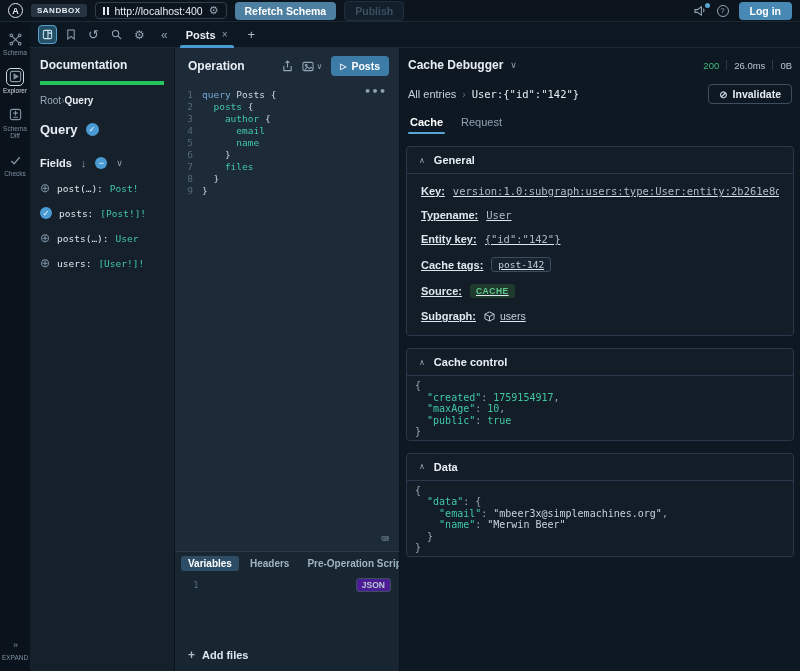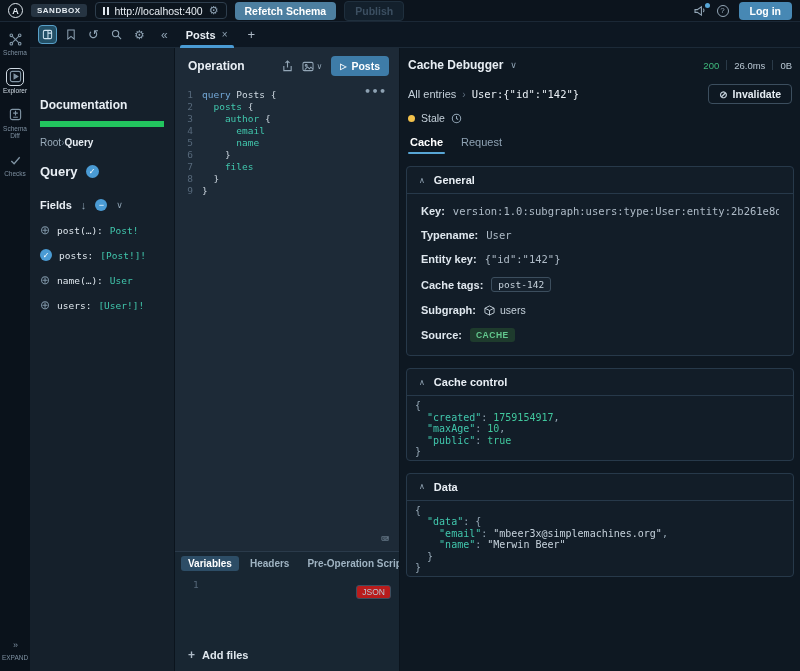--- a/index.html
+++ b/index.html
@@ -44,21 +44,21 @@
   .op-tab { position:relative; height:26px; display:flex; align-items:center; gap:6px; padding:0 8px; cursor:pointer; }
   .op-tab .t { font-size:11px; font-weight:600; color:#e8eef4; }
   .op-tab .x { color:#8ea2b3; font-size:10px; }
   .op-tab .under { position:absolute; left:2px; right:2px; bottom:0; height:3px; background:#4a9bd4; border-radius:2px 2px 0 0; }
   .new-tab { color:#aebbc7; font-size:13px; padding:0 8px; cursor:pointer; }
 
   .content { flex:1; display:flex; min-height:0; }
 
   
   .docs { width:145px; background:#15202b; border-right:1px solid #0b141d; padding:10px 10px 0 10px; flex-shrink:0; }
-  .docs-title { font-size:12px; font-weight:bold; color:#e8eef4; padding-bottom:9px; border-bottom:6px solid #22c55e;margin-top:40px; }
+  .docs-title { font-size:12px; font-weight:bold; color:#e8eef4; padding-bottom:9px; border-bottom:4px solid #22c55e; }
   .docs-bc { margin-top:10px; font-size:10px; display:flex; align-items:flex-start; }
   .docs-bc .root { color:#9aacbb; cursor:pointer; }
   .docs-bc .sep { color:#5f7080; }
   .docs-bc .cur { color:#e8eef4; font-weight:600; }
   .type-head { margin-top:16px; display:flex; align-items:center; gap:8px; }
   .type-head .t { font-size:13px; font-weight:bold; color:#e8eef4; }
   .chk-circle { width:13px; height:13px; border-radius:50%; background:#4a9bd4; color:#fff; font-size:8px; display:flex; align-items:center; justify-content:center; }
   .fields-head { margin-top:20px; display:flex; align-items:center; gap:9px; }
   .fields-head .t { font-size:11px; font-weight:bold; color:#e8eef4; }
   .fields-head .arr { color:#8ea2b3; font-size:11px; }
@@ -86,21 +86,21 @@
   .tk-plain { color:#cfd9e2; }
   .tk-field { color:#41c7ad; }
   .dots-menu { position:absolute; top:2px; right:12px; color:#8ea2b3; font-weight:bold; letter-spacing:1px; font-size:11px; cursor:pointer; }
   .kbd-icon { position:absolute; bottom:6px; right:10px; color:#8195a5; font-size:13px; cursor:pointer; }
   .op-footer { border-top:1px solid #2a3a4a; background:#182632; flex-shrink:0; display:flex; flex-direction:column; height:120px; }
   .ftabs { display:flex; align-items:center; gap:4px; padding:4px 6px; white-space:nowrap; overflow:hidden; }
   .ftab { font-size:10px; font-weight:600; color:#9fb3c2; padding:2px 7px; border-radius:3px; cursor:pointer; flex-shrink:0; }
   .ftab.active { background:#2d4d66; color:#fff; }
   .var-editor { position:relative; flex:1; }
   .var-editor .ln { position:absolute; left:18px; top:4px; font-family:"DejaVu Sans Mono", monospace; font-size:9.5px; color:#56687a; }
-  .json-chip { position:absolute; right:8px; top:10px; border:1px solid #3c4e5e; border-radius:3px; padding:1px 5px; font-size:8.5px; font-weight:normal; color:#b9c7d3; background:#b91c1c; }
+  .json-chip { position:absolute; right:8px; top:3px; border:1px solid #3c4e5e; border-radius:3px; padding:1px 5px; font-size:8.5px; font-weight:bold; color:#b9c7d3; background:#4c1d95; }
   .add-files { display:flex; align-items:center; gap:7px; padding:9px 13px; font-size:11px; font-weight:600; color:#dfe7ee; cursor:pointer; }
   .add-files .plus { font-size:12px; color:#aebbc7; }
 
   
   .cache { flex:1; background:#0e1822; padding:10px 6px 11px 6px; overflow:hidden; }
   .cp-row1 { display:flex; align-items:center; padding:0 2px; }
   .cp-row1 .t { font-size:12px; font-weight:bold; color:#e8eef4; }
   .cp-row1 .chev { color:#8ea2b3; font-size:9px; margin-left:7px; cursor:pointer; }
   .metrics { margin-left:auto; display:flex; align-items:center; gap:7px; font-size:9.5px; }
   .metrics .ok { color:#3fba7d; }
@@ -118,21 +118,21 @@
   .clock { color:#93a6b6; display:flex; }
   .cp-tabs { display:flex; gap:18px; margin-top:12px; padding:0 4px; }
   .cp-tab { font-size:11px; padding-bottom:6px; position:relative; cursor:pointer; color:#8ea2b3; }
   .cp-tab.active { color:#fff; font-weight:600; }
   .cp-tab.active .u { position:absolute; left:-2px; right:-2px; bottom:0; height:2.5px; background:#58a6d6; border-radius:2px; }
   .card { margin-top:12px; background:#121d28; border:1px solid #27394a; border-radius:4px; }
   .card-head { display:flex; align-items:center; gap:9px; padding:7px 12px; border-bottom:1px solid #27394a; cursor:pointer; }
   .card-head .chev { color:#93a6b6; font-size:8px; }
   .card-head .t { font-size:11px; font-weight:bold; color:#e8eef4; }
   .card-body { padding:11px 14px; }
-  .g-row { display:flex; align-items:center; gap:8px; margin-bottom:12px; white-space:nowrap; overflow:hidden; }
+  .g-row { display:flex; align-items:center; gap:8px; margin-bottom:12px; white-space:nowrap; overflow:hidden;text-decoration:underline; }
   .g-row:last-child { margin-bottom:2px; }
   .g-row .lbl { font-size:11px; font-weight:600; color:#dfe7ee; flex-shrink:0; }
   .g-row .val { font-family:"DejaVu Sans Mono", monospace; font-size:10.5px; color:#aebbc7; overflow:hidden; }
   .g-row .chip { font-family:"DejaVu Sans Mono", monospace; font-size:9.5px; color:#c6d2dc; border:1px solid #3c4e5e; border-radius:3px; padding:1px 6px; background:#16222e; }
   .g-row .sub { display:flex; align-items:center; gap:5px; font-size:10.5px; color:#c6d2dc; }
   .g-row .badge { font-size:8.5px; font-weight:bold; letter-spacing:.5px; color:#63c98e; background:#1e3b2d; padding:2px 6px; border-radius:3px; }
   .json-block { font-family:"DejaVu Sans Mono", monospace; font-size:10px; line-height:11.5px; padding:4px 0 2px 8px; }
   .json-block .jl { white-space:pre; }
   .tk-punc { color:#93a5b3; }
   .tk-key { color:#41c7ad; }
@@ -276,21 +276,21 @@
                 <span class="name">post(…):</span>
                 <span class="type">Post!</span>
               </div>
               <div class="field-row">
                 <span class="fchk">✓</span>
                 <span class="name">posts:</span>
                 <span class="type">[Post!]!</span>
               </div>
               <div class="field-row">
                 <span class="plus">⊕</span>
-                <span class="name">name(…):</span>
+                <span class="name">posts(…):</span>
                 <span class="type">User</span>
               </div>
               <div class="field-row">
                 <span class="plus">⊕</span>
                 <span class="name">users:</span>
                 <span class="type">[User!]!</span>
               </div>
             </div>
         </div>
 
@@ -388,30 +388,20 @@
           </div>
           <div class="cp-row2">
             <span class="root">All entries</span>
             <span class="sep">›</span>
             <span class="entry">User:{"id":"142"}</span>
             <button class="invalidate">
               <span class="sl">⊘</span>
               <span>Invalidate</span>
             </button>
           </div>
-          <div class="cp-row3">
-            <span class="stale-dot"></span>
-            <span class="t">Stale</span>
-            <span class="clock">
-              <svg width="11" height="11" viewBox="0 0 12 12" fill="none" stroke="currentColor" stroke-width="1.1">
-                  <circle cx="6" cy="6" r="4.6"></circle>
-                  <path d="M6 3.4V6l1.8 1.2"></path>
-                </svg>
-            </span>
-          </div>
           <div class="cp-tabs" id="cache-tabs">
               <div class="cp-tab active">Cache<span class="u"></span></div>
               <div class="cp-tab">Request</div>
             </div>
 
           <div class="card">
             <div class="card-head">
               <span class="chev">∧</span>
               <span class="t">General</span>
             </div>
@@ -424,36 +414,36 @@
                   <span class="lbl">Typename:</span>
                   <span class="val">User</span>
                 </div>
                 <div class="g-row">
                   <span class="lbl">Entity key:</span>
                   <span class="val">{"id":"142"}</span>
                 </div>
                 <div class="g-row">
                   <span class="lbl">Cache tags:</span>
                   <span class="chip">post-142</span>
+                </div>
+                <div class="g-row">
+                  <span class="lbl">Source:</span>
+                  <span class="badge">CACHE</span>
                 </div>
                 <div class="g-row">
                   <span class="lbl">Subgraph:</span>
                   <span class="sub">
                     <span>
                       <svg width="11" height="11" viewBox="0 0 12 12" fill="none" stroke="currentColor" stroke-width="1">
                         <path d="M6 1l5 2.5v5L6 11 1 8.5v-5L6 1zM1 3.5L6 6l5-2.5M6 6v5"></path>
                       </svg>
                     </span>
                     <span>users</span>
                   </span>
                 </div>
-                <div class="g-row">
-                  <span class="lbl">Source:</span>
-                  <span class="badge">CACHE</span>
-                </div>
               </div>
           </div>
 
           <div class="card">
             <div class="card-head">
               <span class="chev">∧</span>
               <span class="t">Cache control</span>
             </div>
             <div class="card-body json-block" id="cache-control-json">
                 <div class="jl"><span class="tk-punc">{</span></div>

